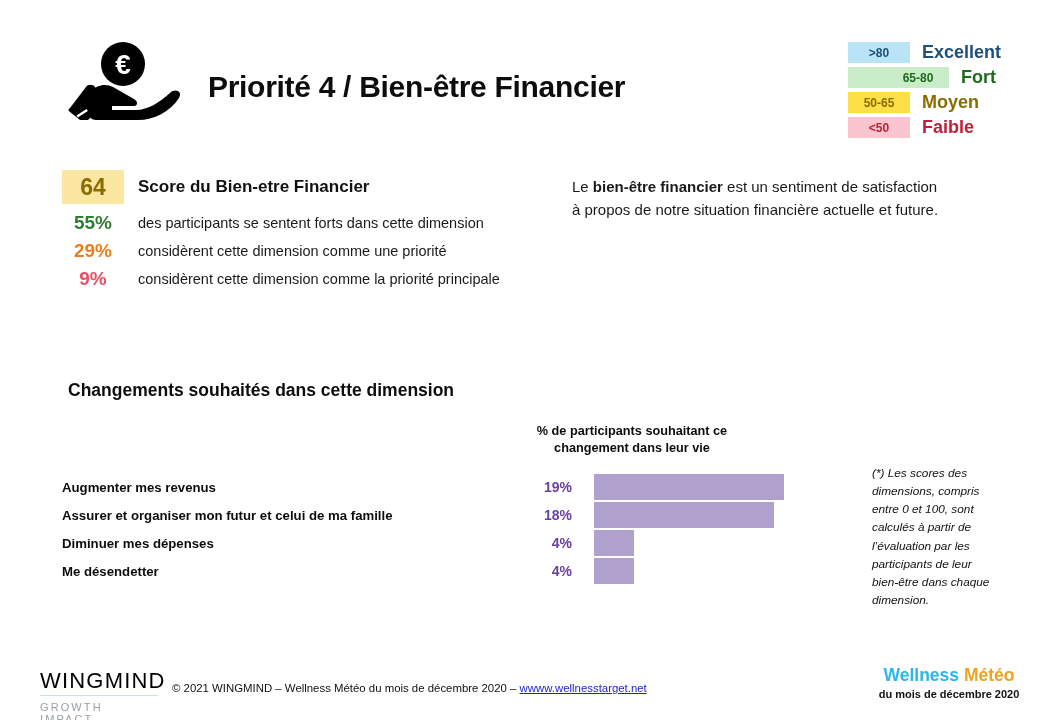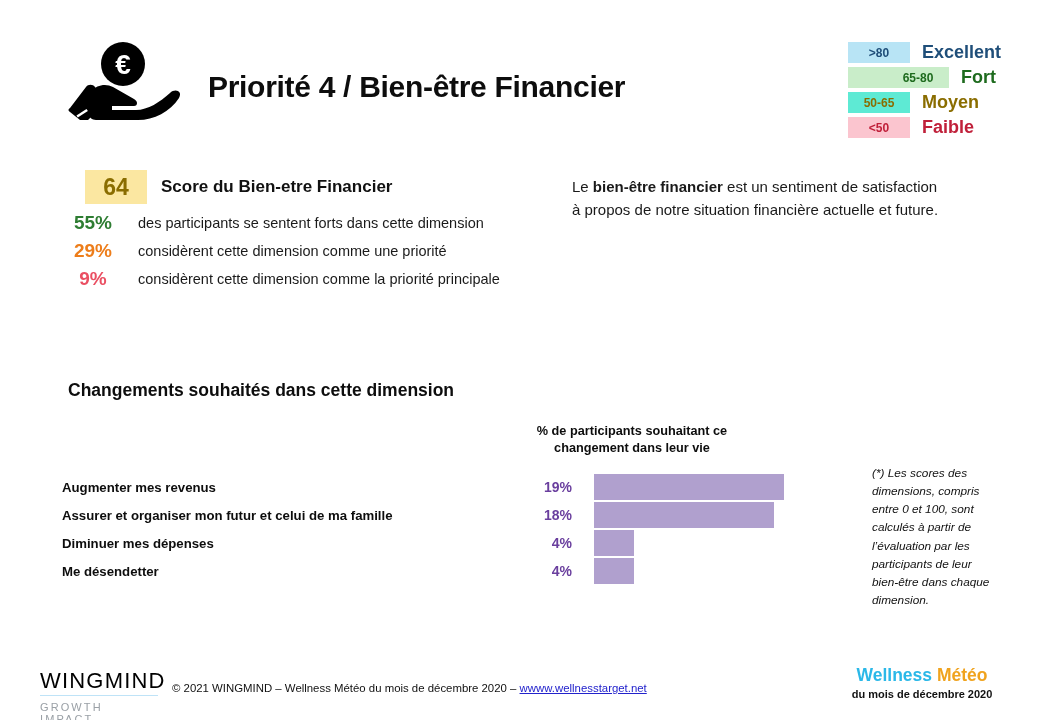--- a/index.html
+++ b/index.html
@@ -221,21 +221,21 @@
     font-size: 11.4px;
     color: #111111;
     white-space: nowrap;
   }
   #copyright-link {
     color: #2222cc;
     text-decoration: underline;
   }
   #meteo-logo {
     position: absolute;
-    right: 28px;
+    right: 1px;
     top: 666px;
     width: 180px;
     text-align: center;
   }
   #meteo-title {
     font-size: 17.5px;
     font-weight: bold;
     line-height: 1.1;
   }
   #meteo-word-1 { color: #2bb8e8; }
@@ -268,32 +268,32 @@
 <div id="legend">
   <div class="legend-row">
     <div class="legend-swatch" style="background: rgb(184, 228, 245); color: rgb(31, 78, 121);">&gt;80</div>
     <div class="legend-label" style="color: rgb(31, 78, 121);">Excellent</div>
   </div>
   <div class="legend-row">
     <div class="legend-swatch" style="background: rgb(201, 237, 201); color: rgb(30, 107, 30); padding-left: 39px;">65-80</div>
     <div class="legend-label" style="color: rgb(30, 107, 30);">Fort</div>
   </div>
   <div class="legend-row">
-    <div class="legend-swatch" style="background: #5eead4; color: rgb(138, 109, 0);">50-65</div>
+    <div class="legend-swatch" style="background: #fde047; color: rgb(138, 109, 0);">50-65</div>
     <div class="legend-label" style="color: rgb(138, 109, 0);">Moyen</div>
   </div>
   <div class="legend-row">
     <div class="legend-swatch" style="background: rgb(251, 197, 207); color: rgb(192, 32, 58);">&lt;50</div>
     <div class="legend-label" style="color: rgb(192, 32, 58);">Faible</div>
   </div>
 </div>
 
 <div id="score-block">
   <div class="score-row">
-    <div id="score-badge" style="background: rgb(251, 231, 161); margin-left: 23px;">64</div>
+    <div id="score-badge" style="background: rgb(251, 231, 161);">64</div>
     <div id="score-title">Score du Bien-etre Financier</div>
   </div>
   <div class="stat-row">
     <div class="stat-value" style="color: rgb(46, 125, 50);">55%</div>
     <div class="stat-text">des participants se sentent forts dans cette dimension</div>
   </div>
   <div class="stat-row">
     <div class="stat-value" style="color: rgb(237, 125, 26);">29%</div>
     <div class="stat-text">considèrent cette dimension comme une priorité</div>
   </div>

